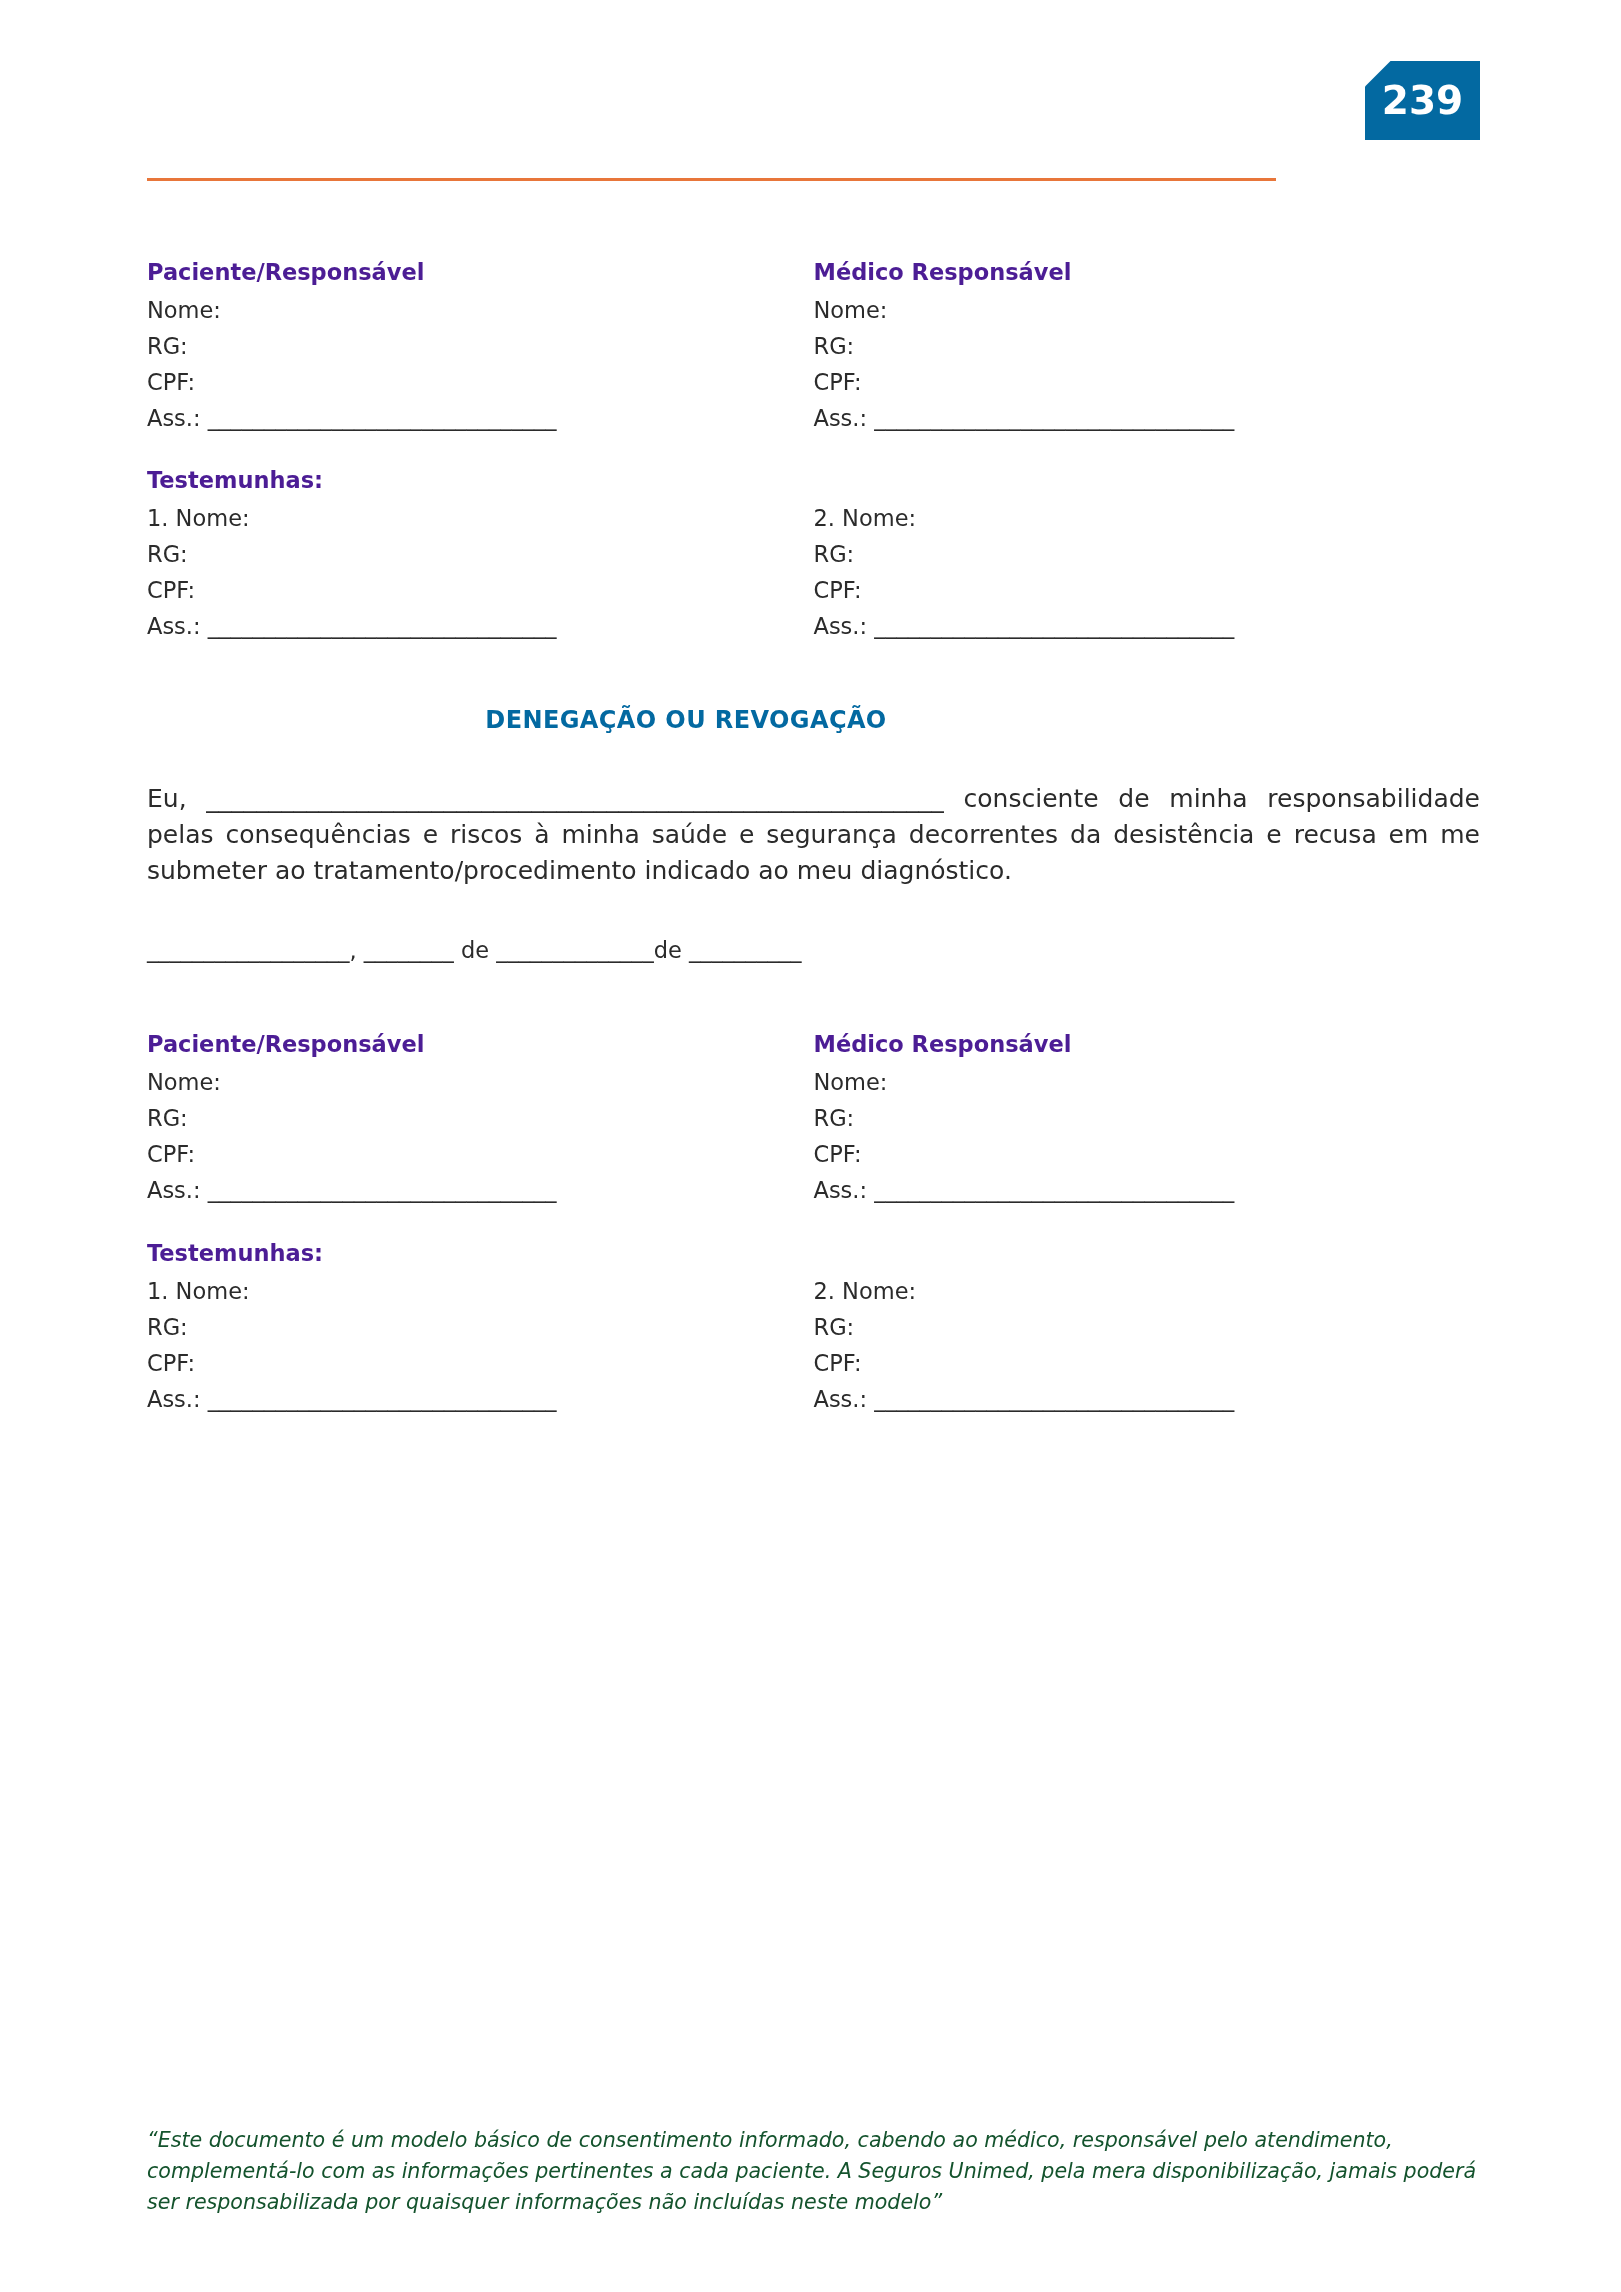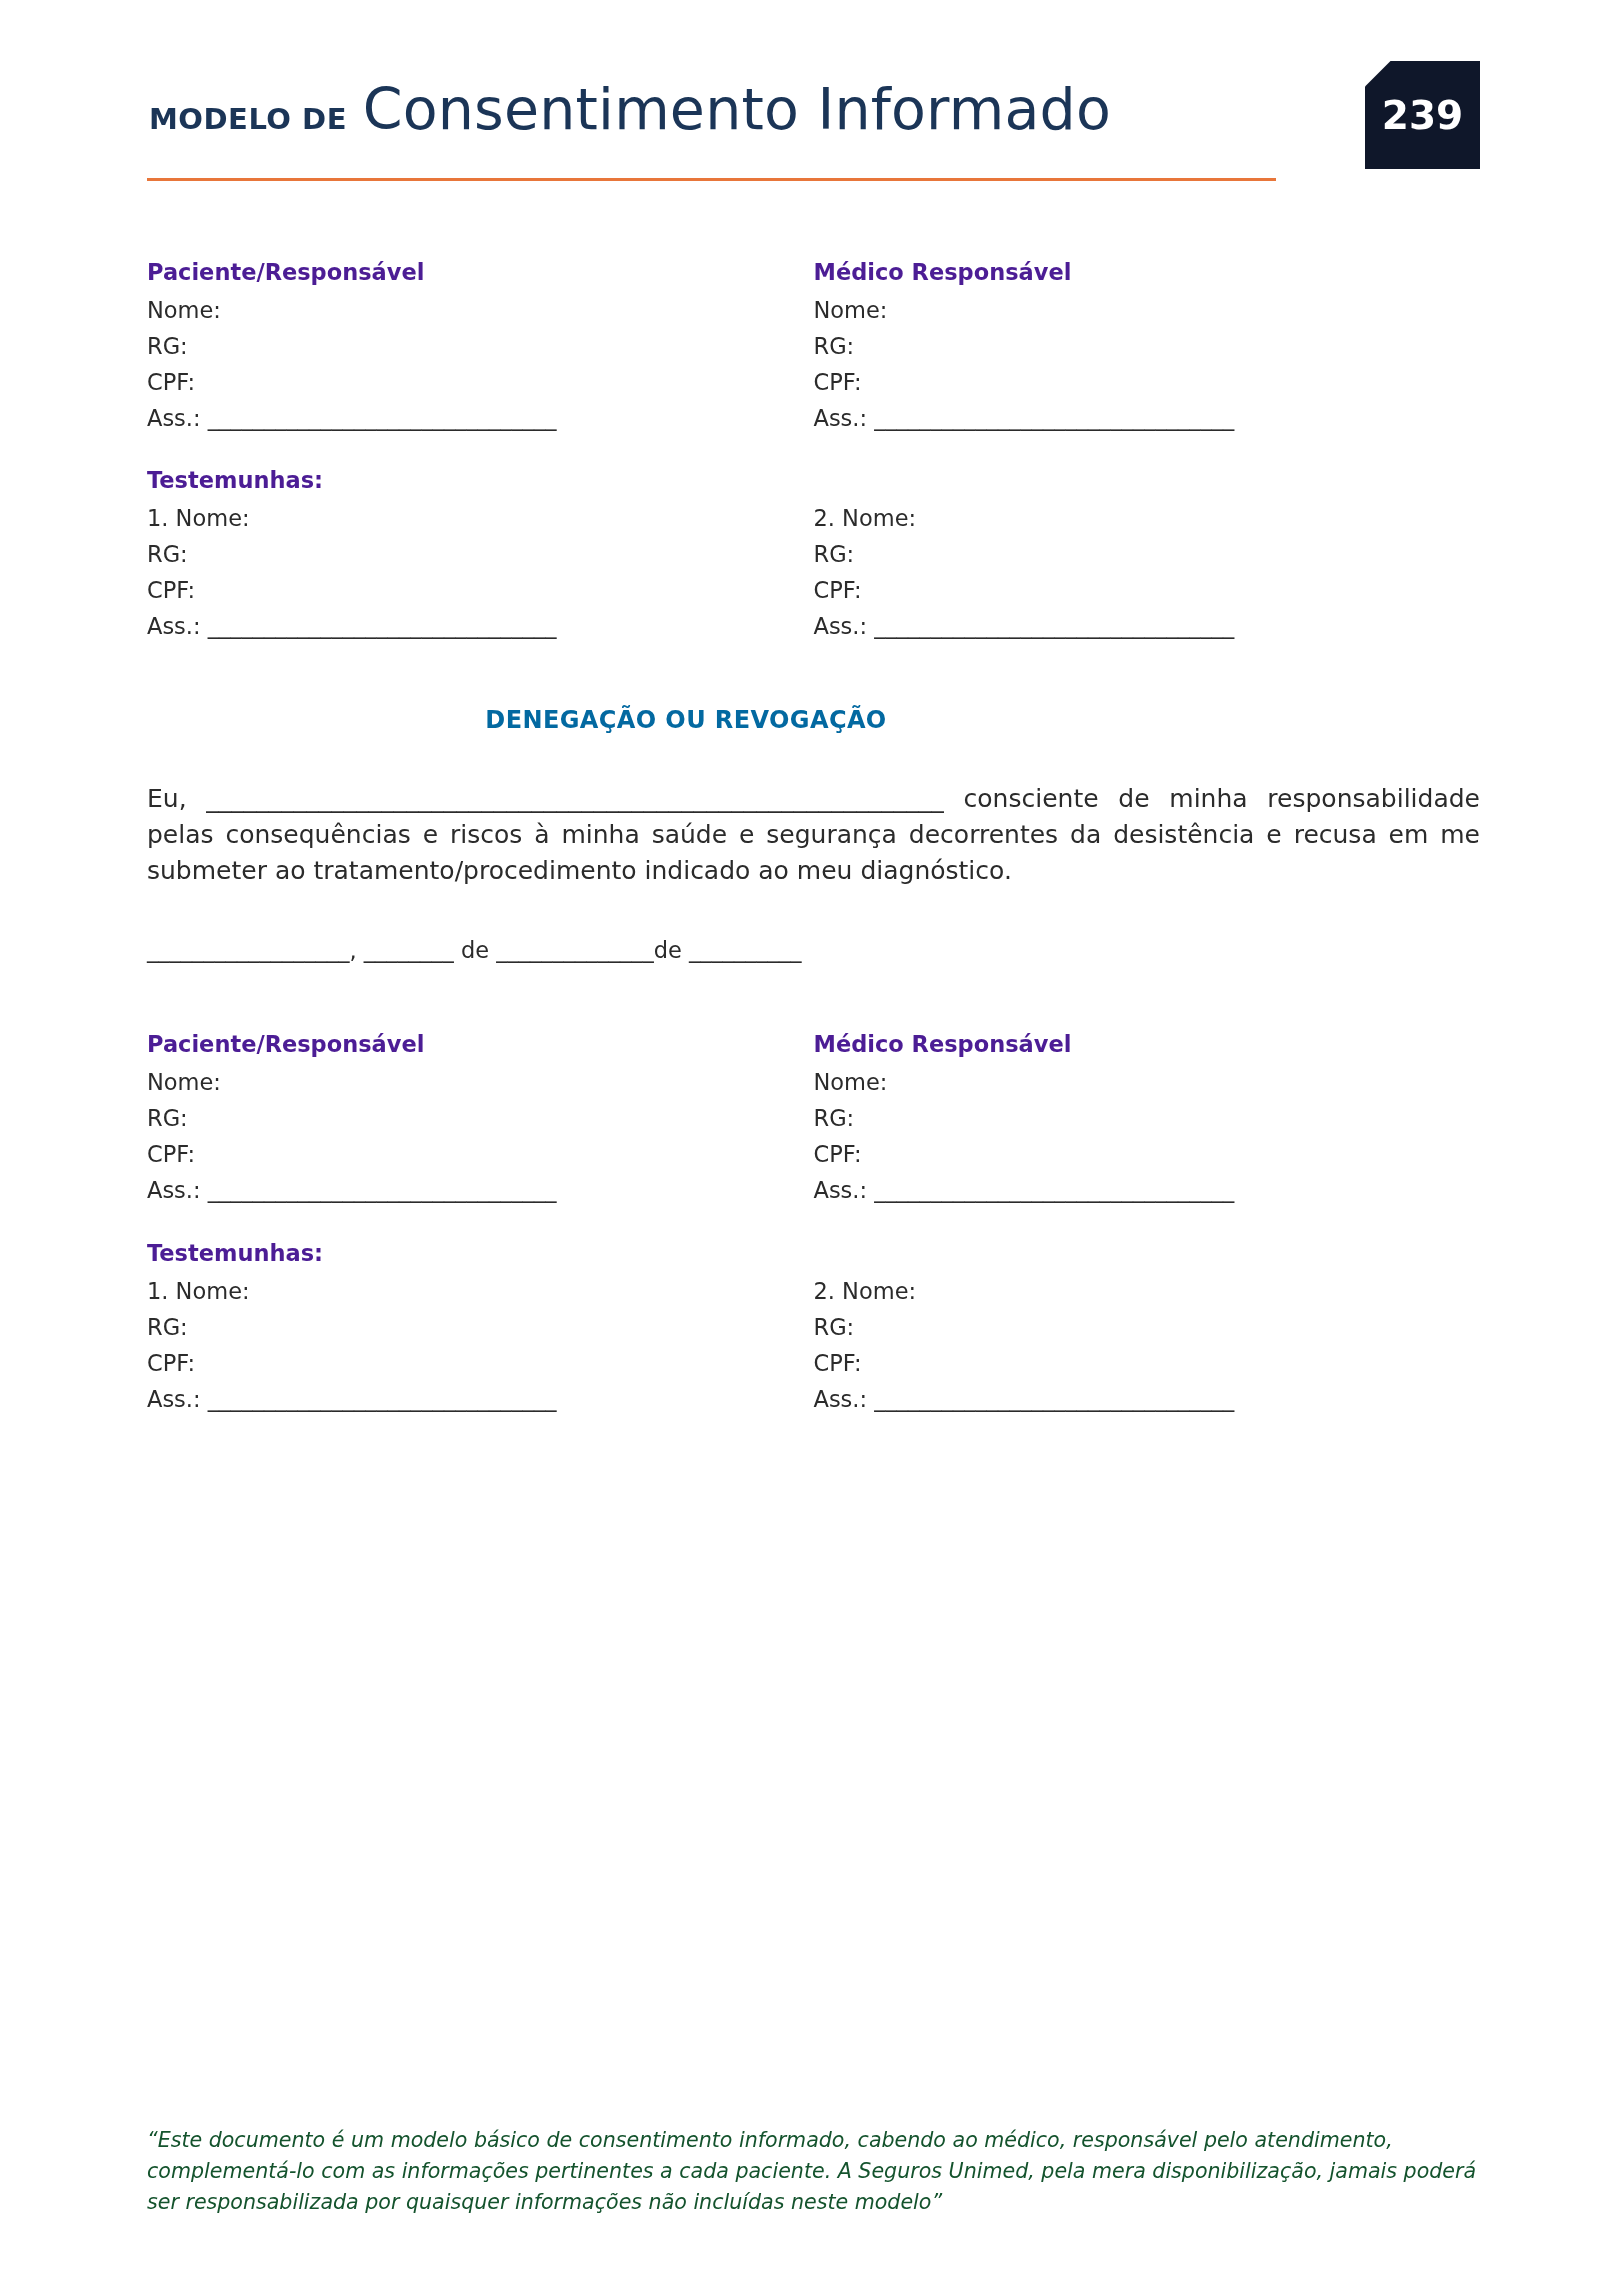--- a/index.html
+++ b/index.html
@@ -58,22 +58,22 @@
     top: 178px;
     width: 1129px;
     height: 2.9px;
     background: #e8763a;
   }
   .page-badge {
     position: absolute;
     left: 1365px;
     top: 61px;
     width: 115px;
-    height: 108px;
-    background: #0f172a;
+    height: 79px;
+    background: #0369a1;
     color: #ffffff;
     font-weight: bold;
     font-size: 39px;
     display: flex;
     align-items: center;
     justify-content: center;
     
     clip-path: polygon(25.5px 0, 100% 0, 100% 100%, 0 100%, 0 25.5px);
   }
 
@@ -142,26 +142,20 @@
     font-size: 20.6px;
     line-height: 31px;
     color: #14532d;
   }
 </style>
 </head>
 <body>
 
 <div class="page">
 
-  <div class="header">
-    <div class="title-line">
-      <span class="title-modelo">MODELO DE</span>
-      <span class="title-main">Consentimento Informado</span>
-    </div>
-  </div>
   <div class="title-rule"></div>
   <div class="page-badge">239</div>
 
   <div class="content">
 
     <div class="two-col">
       <div class="col-left">
         <div class="blk-title">Paciente/Responsável</div>
         <div class="field">Nome:</div>
         <div class="field">RG:</div>

